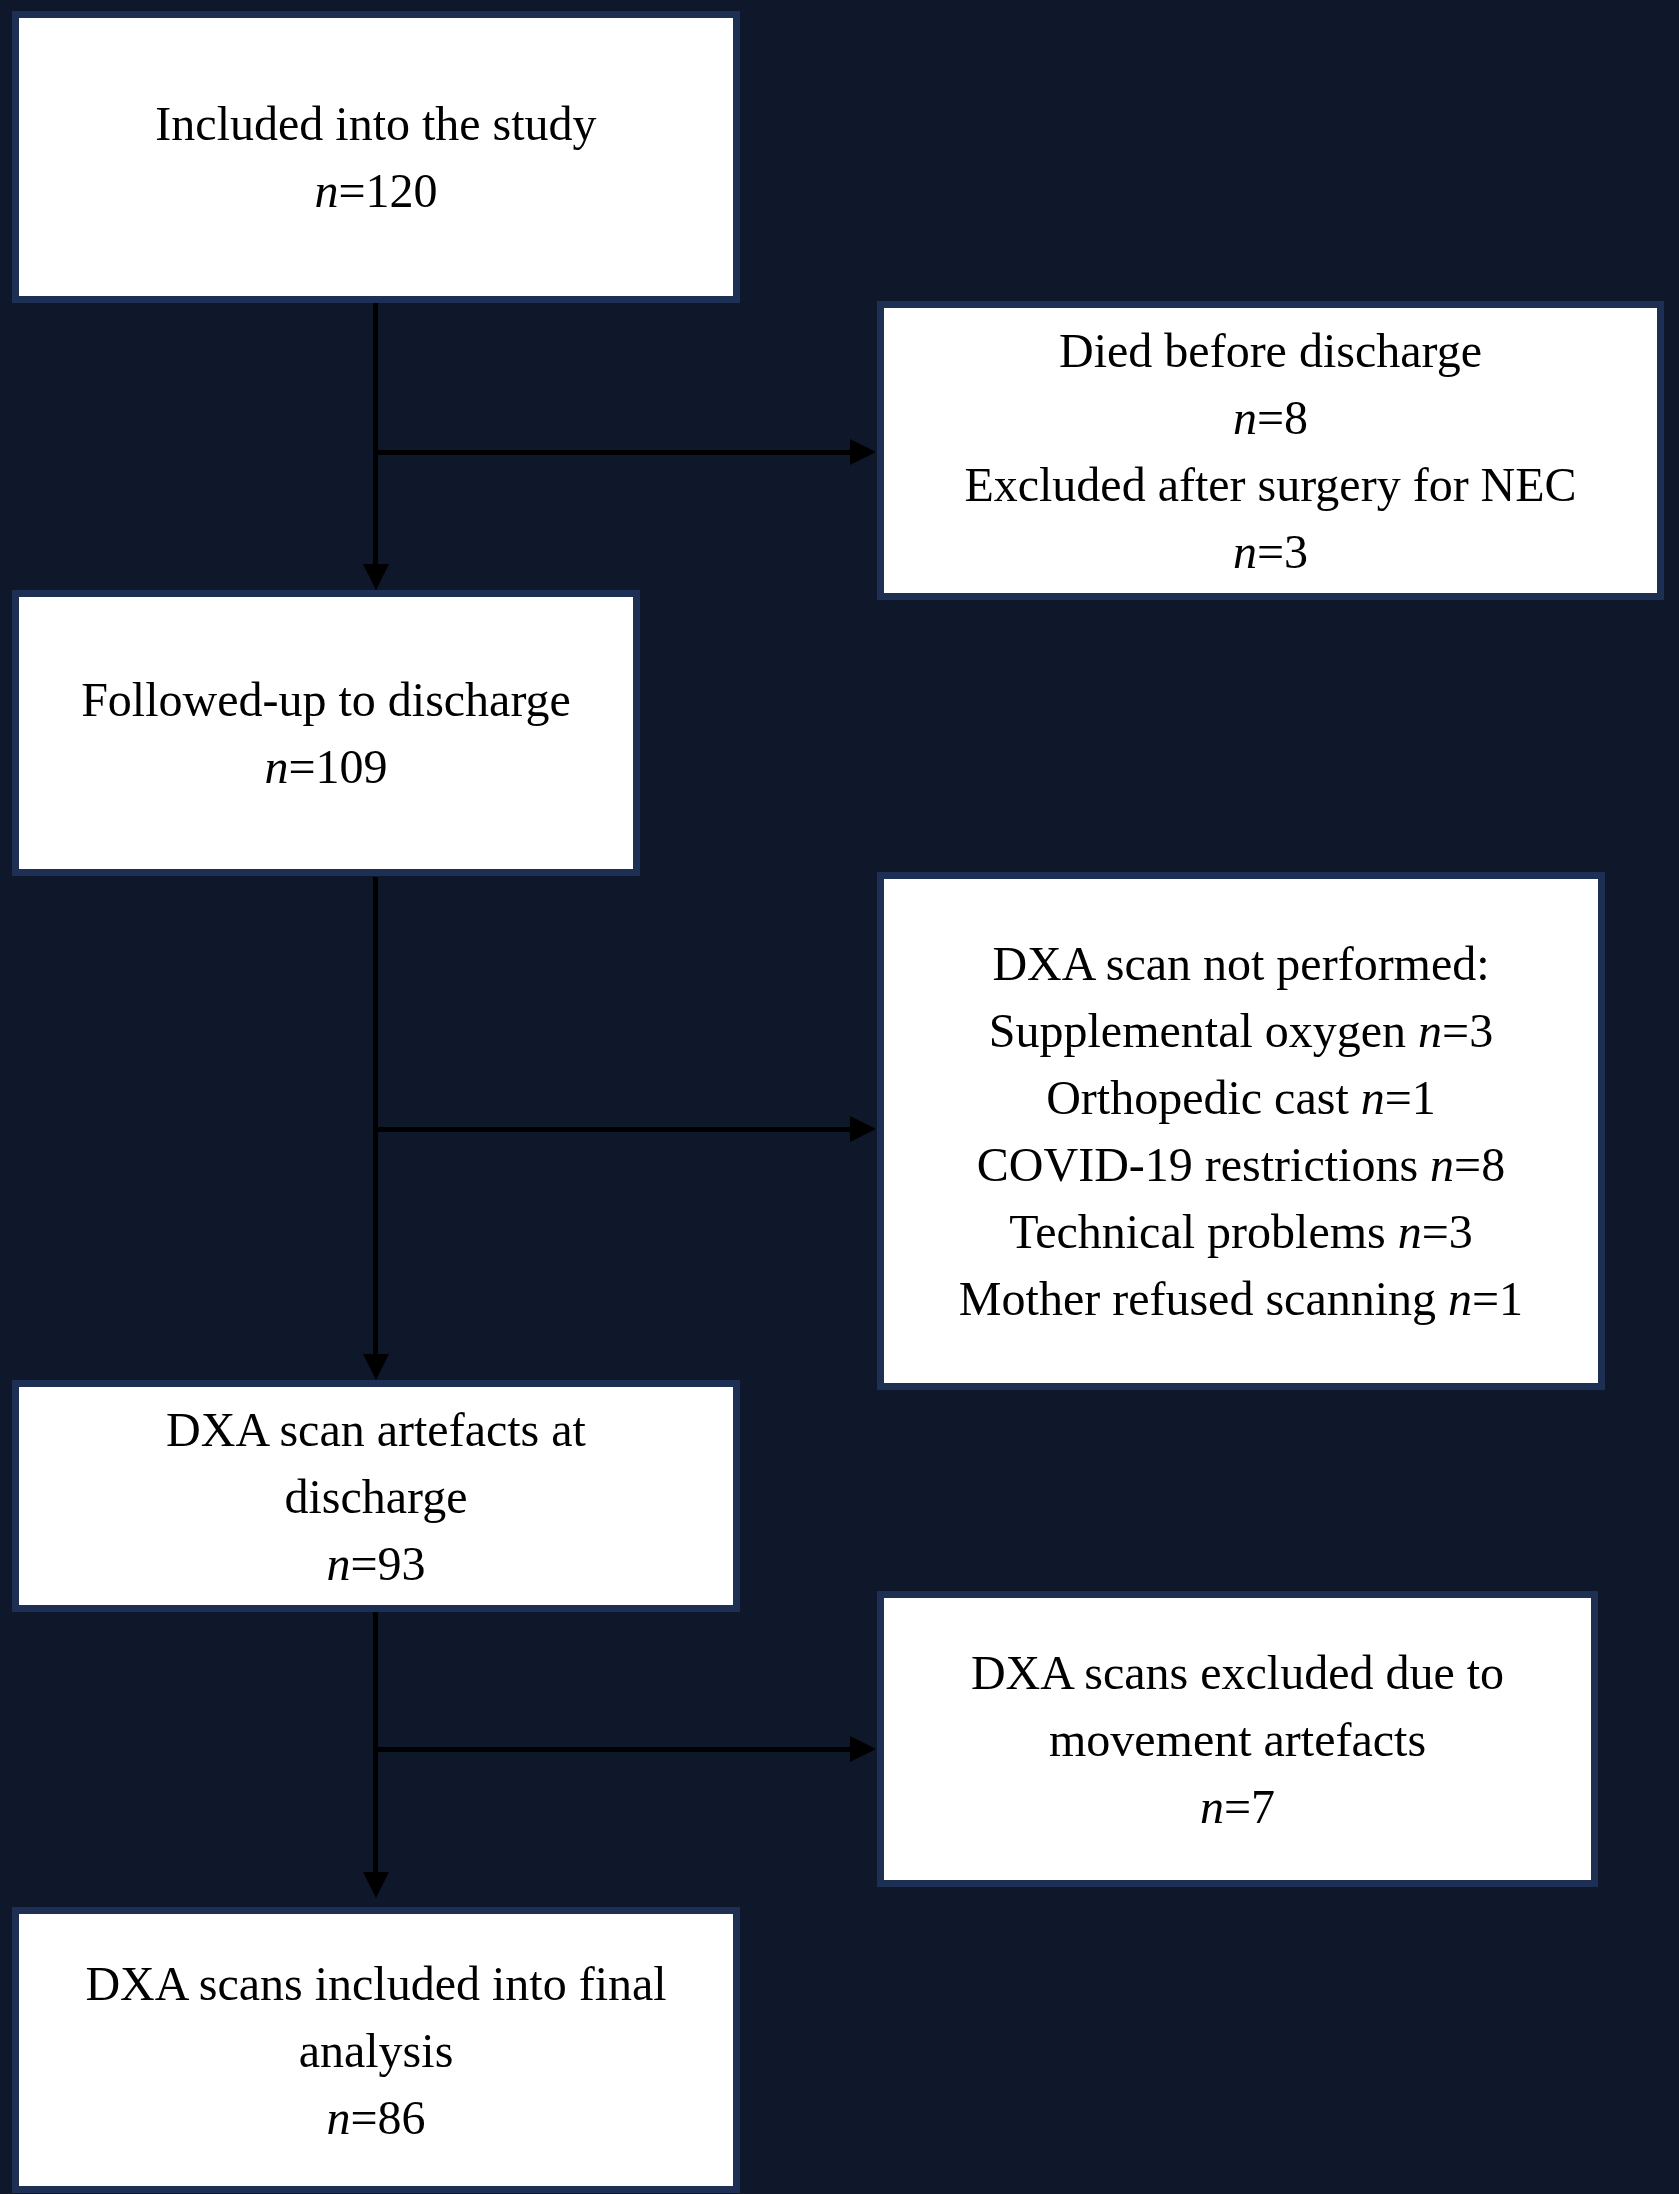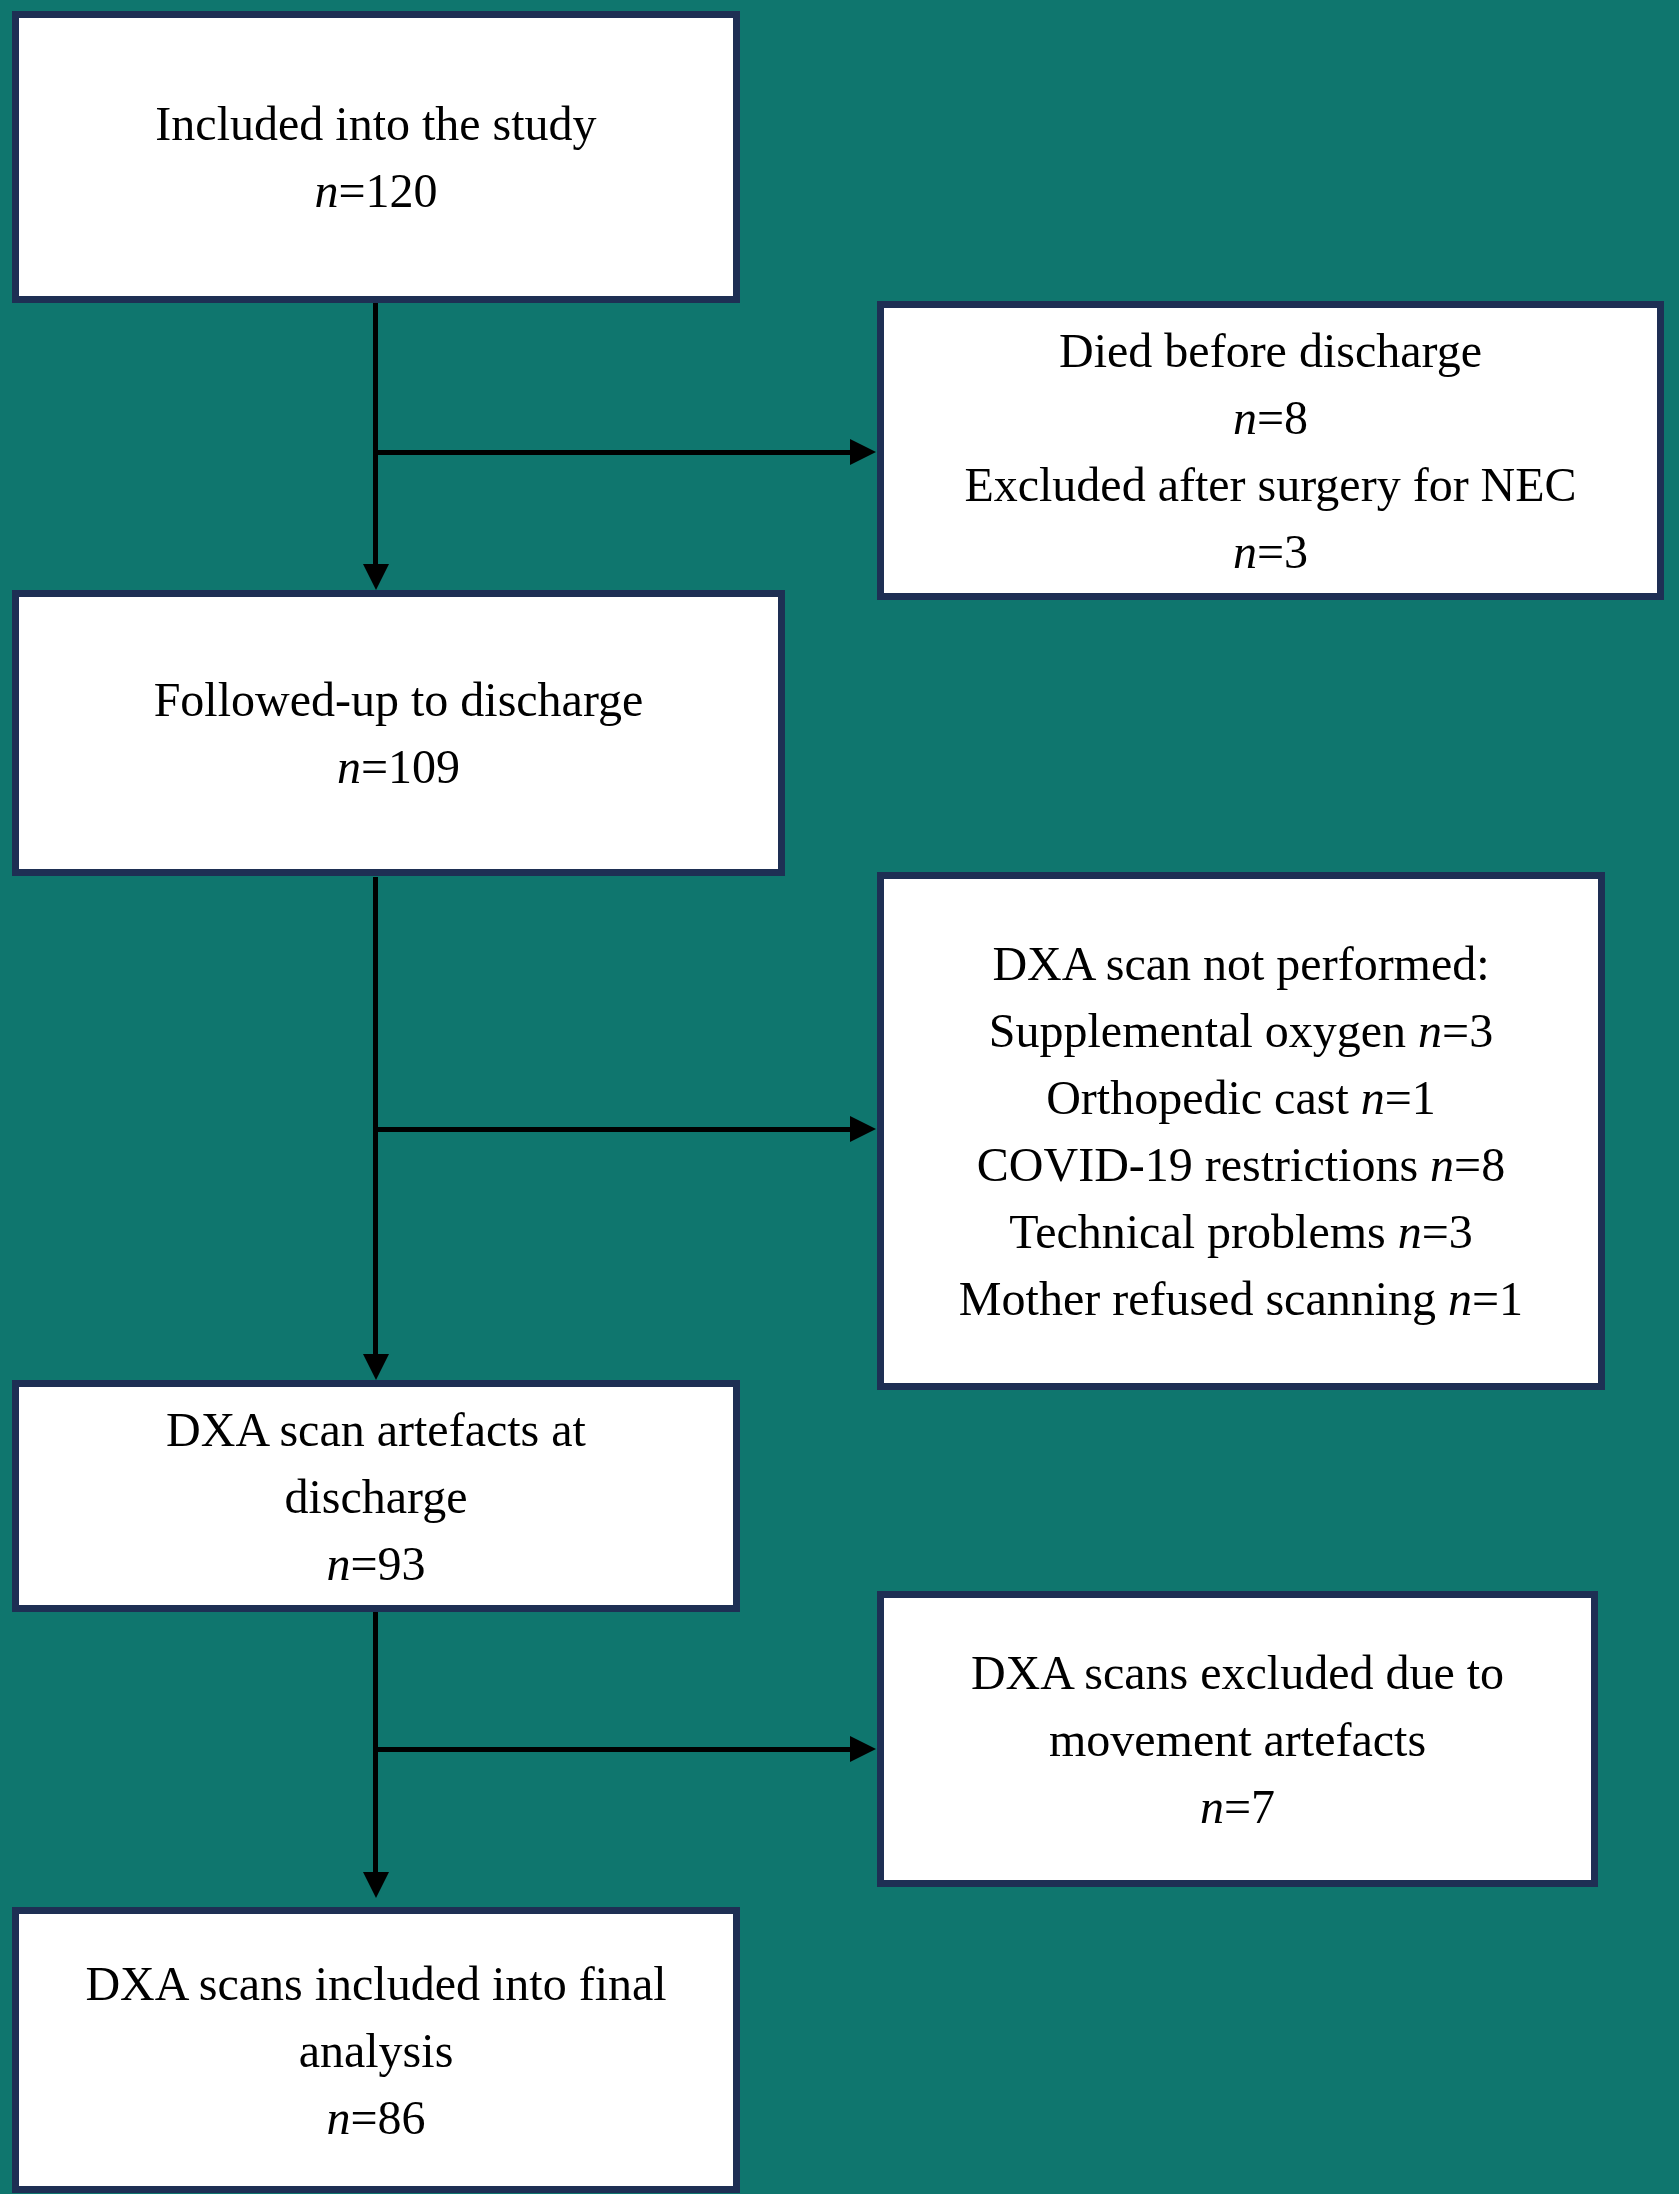--- a/index.html
+++ b/index.html
@@ -1,20 +1,20 @@
 <!DOCTYPE html>
 <html style="font-size:9.6px"><head>
 <meta charset="utf-8">
 <style>
   html, body { margin: 0; padding: 0; background: #ffffff; }
   #canvas {
     position: relative;
     width: 1680px;
     height: 2194px;
-    background: #0f766e;
+    background: #0f172a;
     font-family: "Liberation Serif", "DejaVu Serif", serif;
     color: #000000;
   }
   .box {
     position: absolute;
     box-sizing: border-box;
     border: 7.2px solid #1E2F54;
     background: #ffffff;
     display: flex;
     flex-direction: column;
@@ -35,21 +35,21 @@
     border-top: 26px solid #000000;
   }
   .head-right {
     position: absolute; width: 0; height: 0;
     border-top: 13px solid transparent;
     border-bottom: 13px solid transparent;
     border-left: 26px solid #000000;
   }
   
   #box-included   { left: 12px;   top: 10.8px;   width: 728px; height: 292px; }
-  #box-followed   { left: 12px;   top: 590px;  width: 773px; height: 286px; }
+  #box-followed   { left: 12px;   top: 590px;  width: 628px; height: 286px; }
   #box-performed  { left: 12px;   top: 1380px; width: 728px; height: 232px; }
   #box-final      { left: 12px;   top: 1898px; width: 728px; height: 286px; margin-top: 9px; }
   #box-died       { left: 877px; top: 301px;  width: 787px; height: 299px; }
   #box-notperf    { left: 877px; top: 872px; width: 728px; height: 518px; }
   #box-artefacts  { left: 877px; top: 1591px; width: 721px; height: 296px; }
 </style>
 </head>
 <body>
 
 <div id="canvas">

